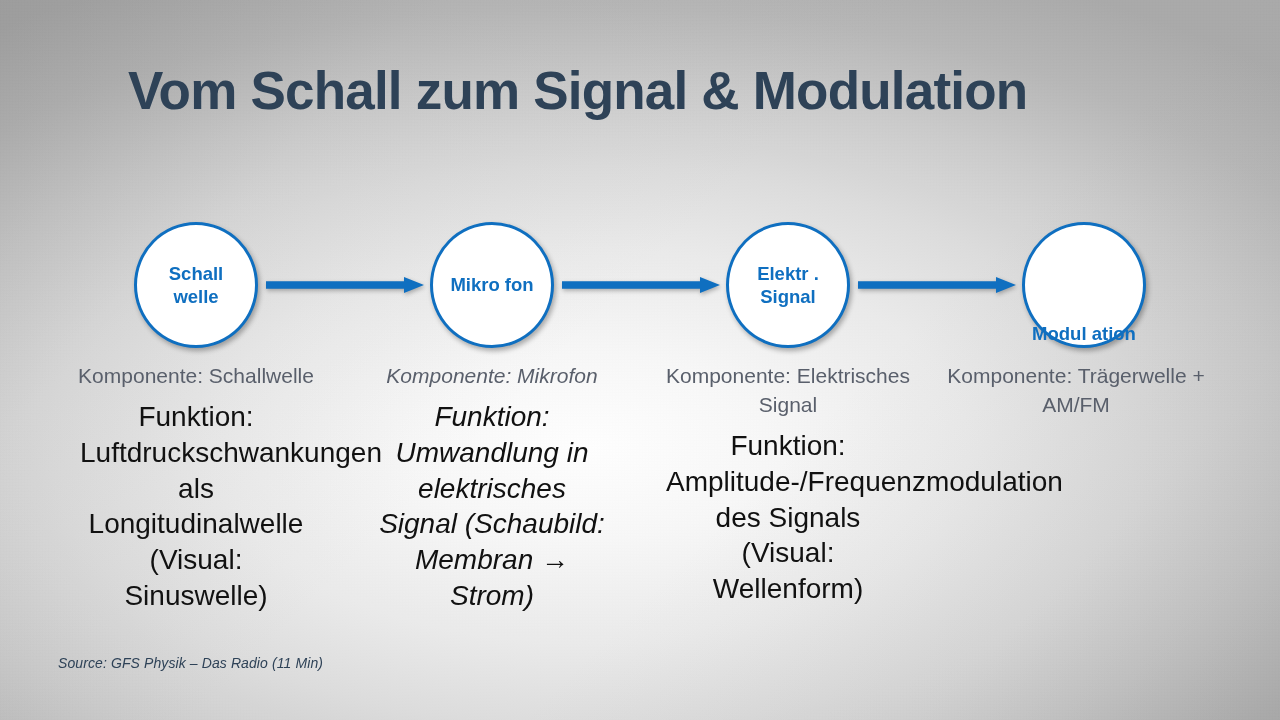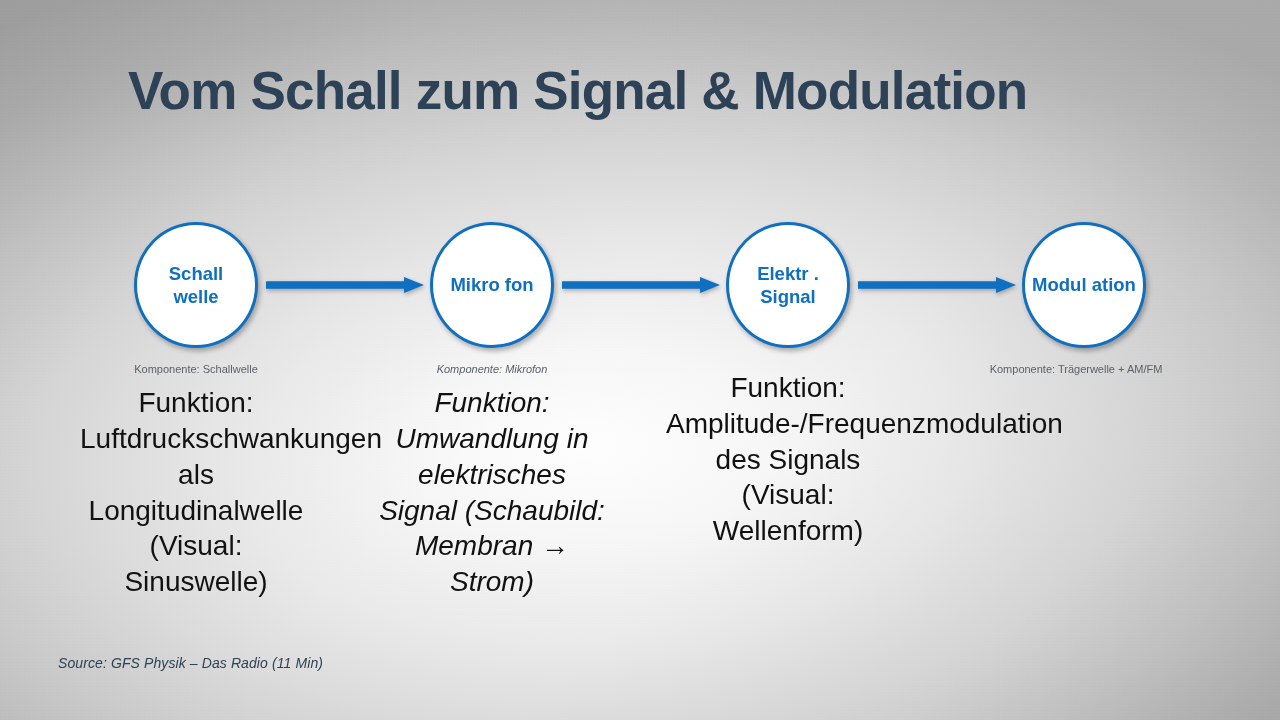--- a/index.html
+++ b/index.html
@@ -99,21 +99,21 @@
     color: #0f6fc0;
     text-align: center;
     line-height: 1.27;
     width: 104px;
     word-break: break-word;
     hyphens: none;
   }
   .node1 { left: 134px; }
   .node2 { left: 430px; }
   .node3 { left: 726px; }
-  .node4 { left: 1022px; }
+  .node4 { left: 1022px; align-items: flex-end; }
 
   
   .arrow {
     position: absolute;
     top: 55px;
     height: 16px;
     display: block;
     filter: drop-shadow(1px 2px 2px rgba(0,0,0,0.28));
   }
   .arrow svg { display: block; }
@@ -133,21 +133,21 @@
     position: absolute;
     top: 0;
     width: 296px;
     text-align: center;
   }
   .col1 { left: 48px; }
   .col2 { left: 344px; font-style: italic; }
   .col3 { left: 640px; }
   .col4 { left: 928px; }
   .col-sub {
-    font-size: 11px;
+    font-size: 21px;
     color: #595f6b;
     line-height: 1.38;
     margin: 0 0 2px 0;
     padding: 0 12px;
   }
   .col-body {
     font-size: 28px;
     color: #111111;
     line-height: 1.28;
     margin: 8px;
@@ -219,20 +219,21 @@
         <p class="col-sub">Komponente: Schallwelle</p>
         <p class="col-body">Funktion: Luftdruckschwankungen als Longitudinalwelle (Visual: Sinuswelle)</p>
       </div>
 
       <div class="col col2">
         <p class="col-sub">Komponente: Mikrofon</p>
         <p class="col-body">Funktion: Umwandlung in elektrisches Signal (Schaubild: Membran → Strom)</p>
       </div>
 
       <div class="col col3">
+        <p class="col-sub">Komponente: Elektrisches Signal</p>
         <p class="col-body">Funktion: Amplitude-/Frequenzmodulation des Signals (Visual: Wellenform)</p>
       </div>
 
       <div class="col col4">
         <p class="col-sub">Komponente: Trägerwelle + AM/FM</p>
       </div>
 
     </div>
 
     <div class="source">Source: GFS Physik – Das Radio (11 Min)</div>

